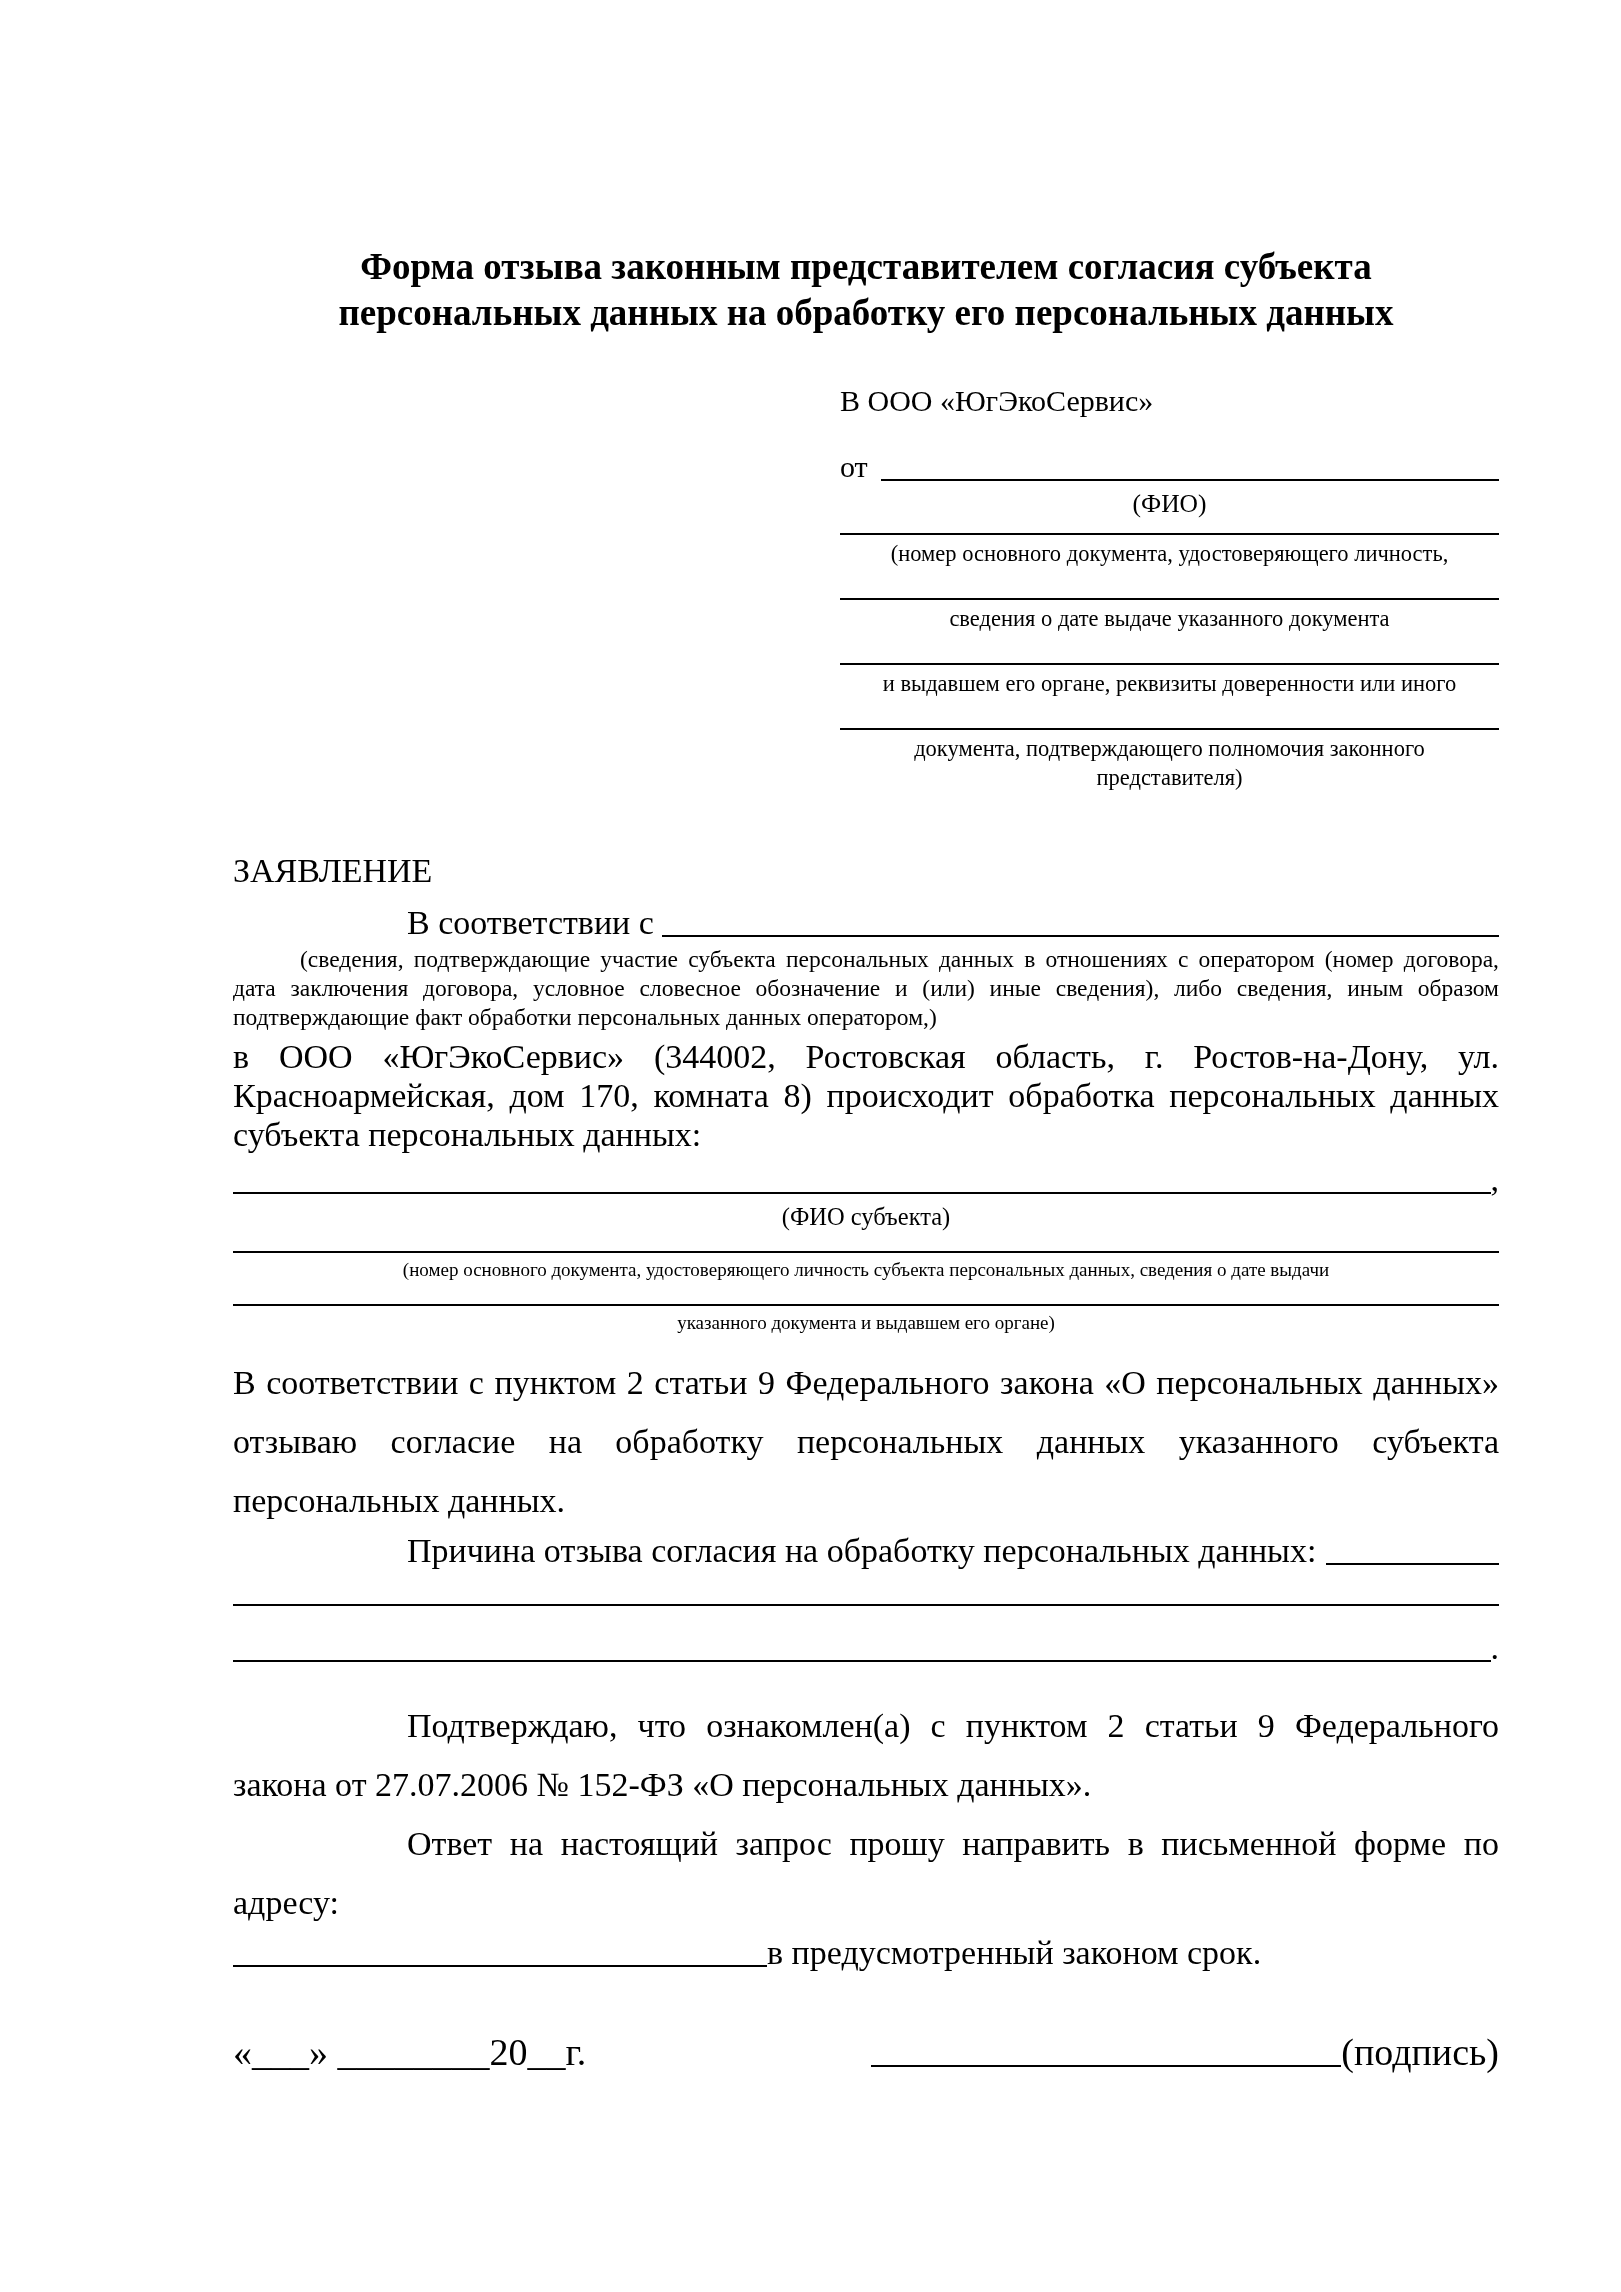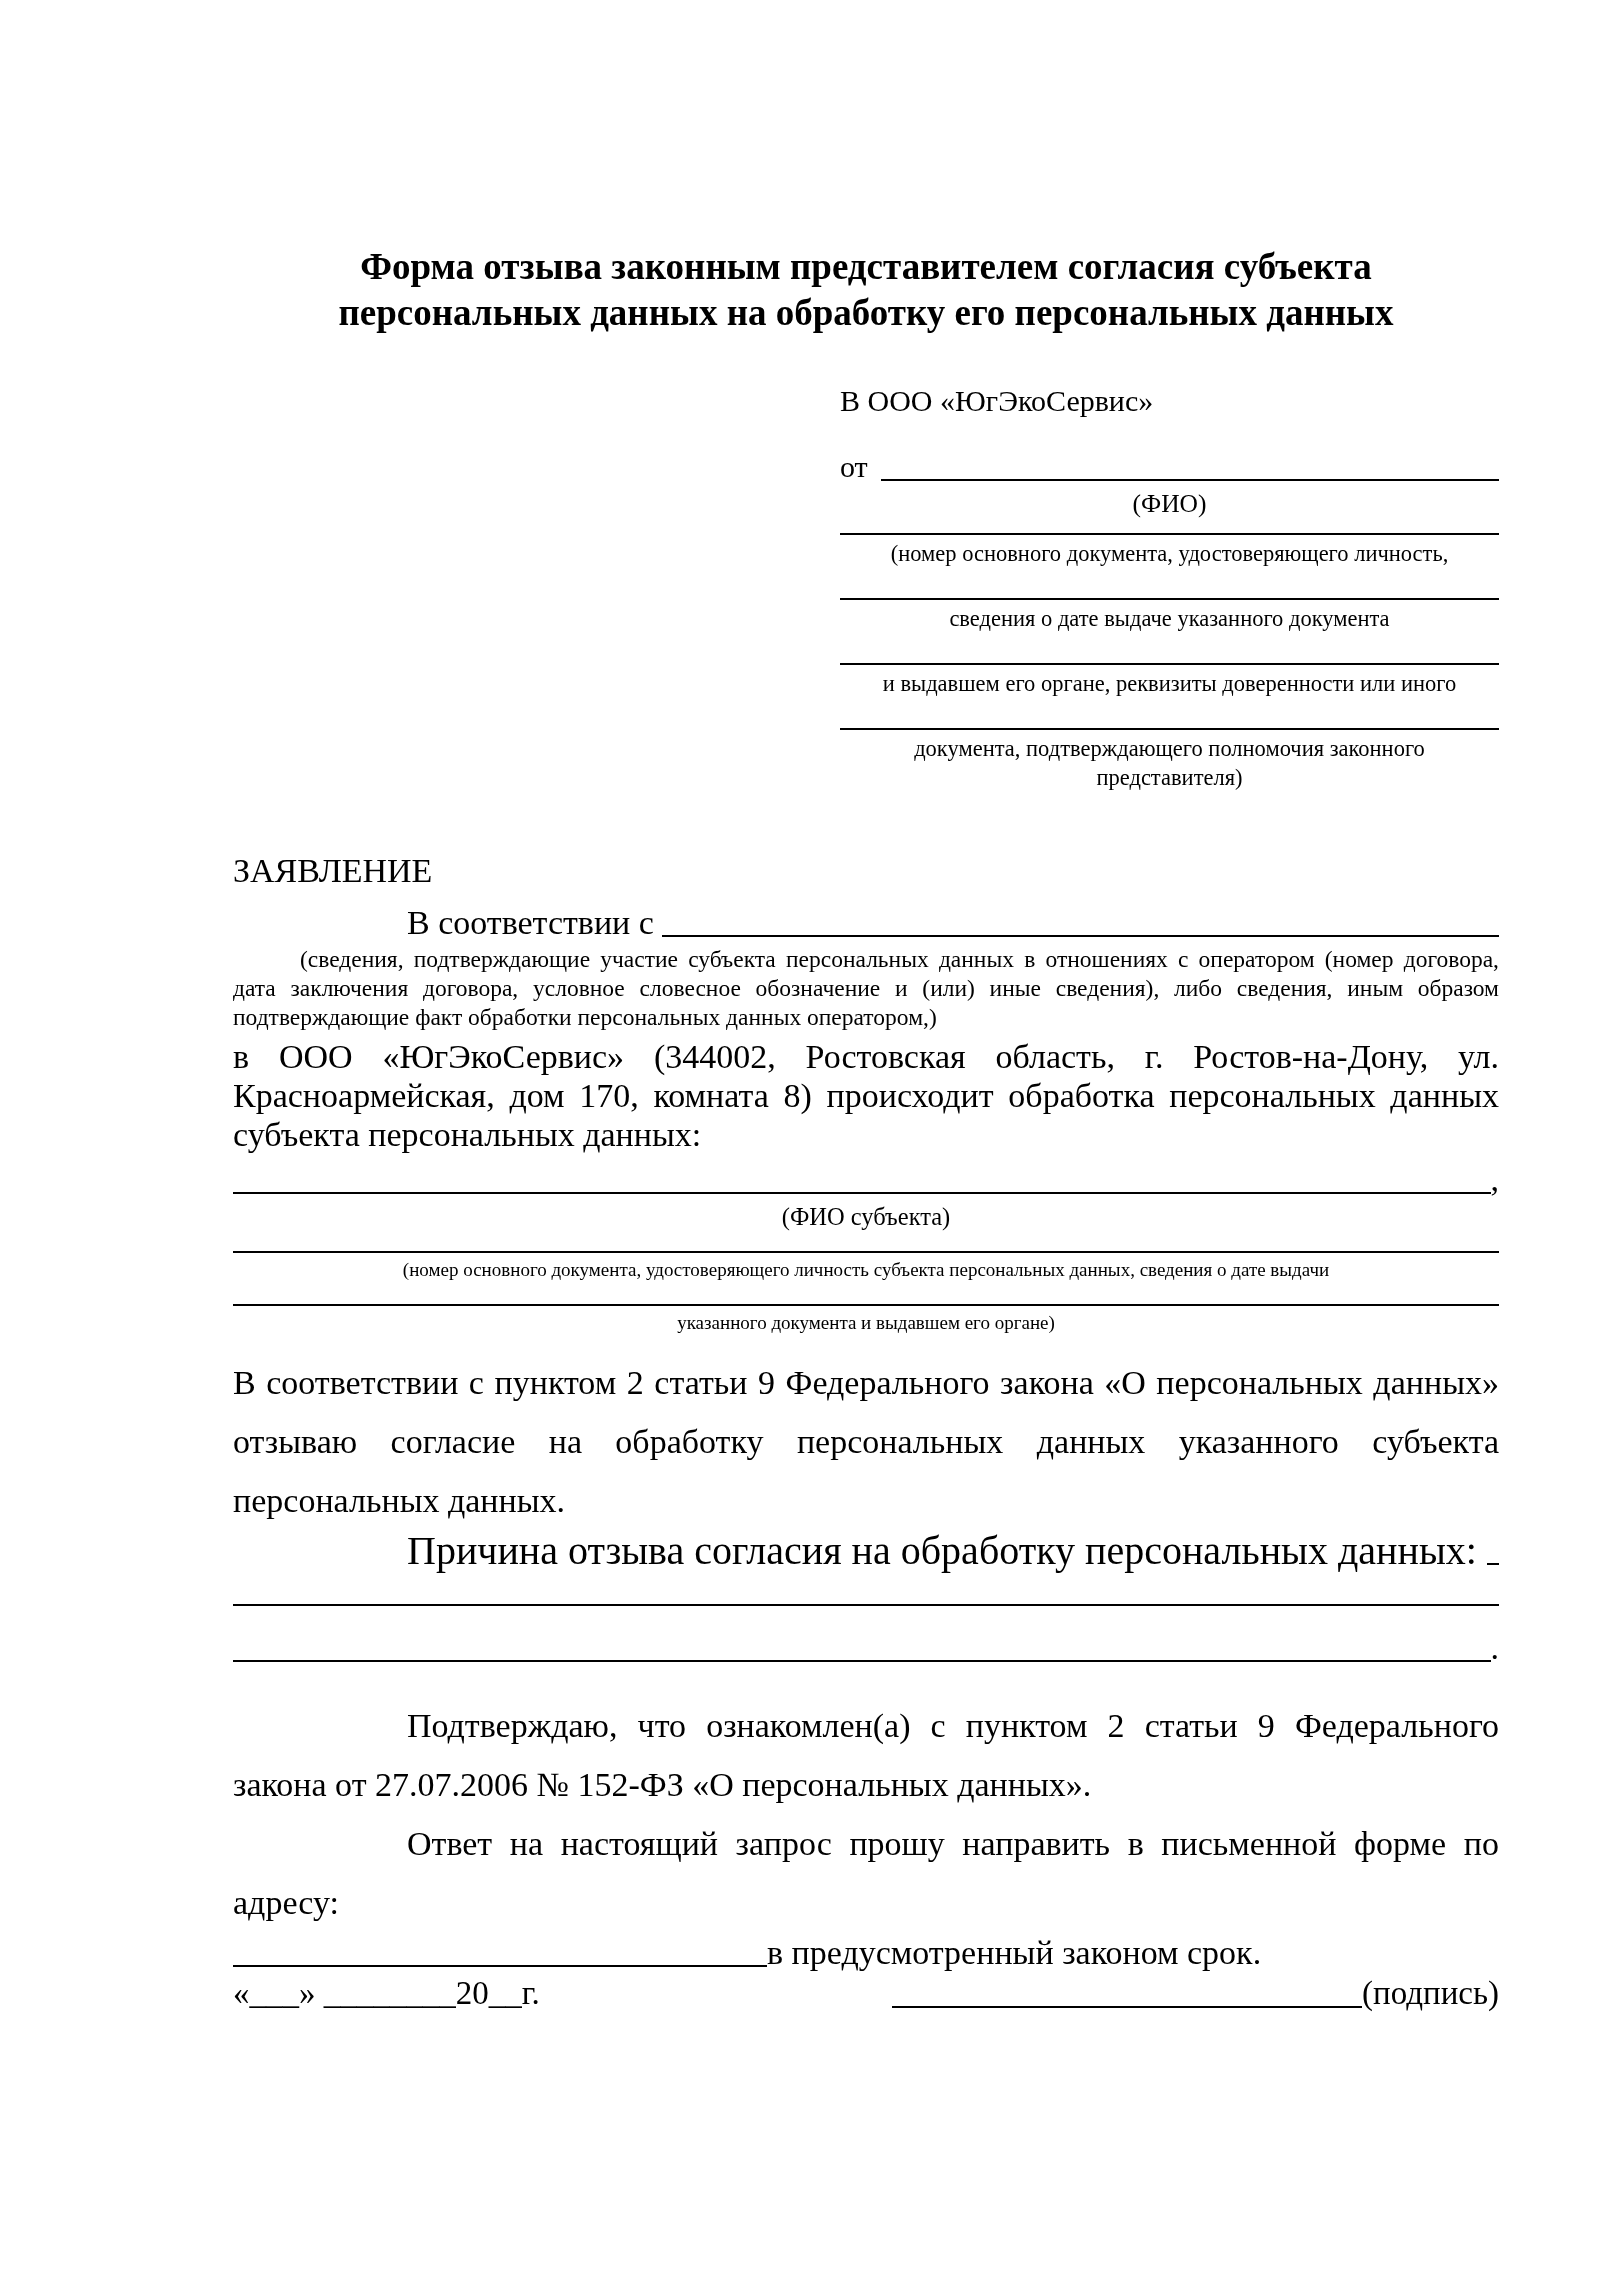--- a/index.html
+++ b/index.html
@@ -71,34 +71,35 @@
     text-align: justify;
     text-indent: 67px;
   }
   .para { margin: 0; text-align: justify; font-size: 34px; }
   .para-operator { margin-top: 5.9px; line-height: 39px; }
   .subject-row { font-size: 34px; line-height: 41px; margin-top: 4.9px; }
   .cap-subject { font-size: 24.5px; margin: 2px 0 19.6px; }
   .cap-mid { font-size: 19px; margin: 2px 0 19.6px; text-align: center; }
   .cap-mid-last { margin-bottom: 16px; }
   .para-withdrawal { margin-top: 13.7px; line-height: 59px; }
-  .reason-row { font-size: 40px; line-height: 41px; }
+  .reason-row { font-size: 34px; line-height: 41px; }
   .reason-row .lead { margin-left: 174px; white-space: nowrap; padding-right: 9.8px; }
   .rule-standalone { margin-top: 33px; }
   .period-row { margin-top: 21.6px; font-size: 34px; line-height: 41px; }
   .para-confirm { margin-top: 27.4px; line-height: 59px; text-indent: 174px; }
   .para-reply { line-height: 59px; text-indent: 174px; text-align-last: justify; }
   .reply-row { font-size: 34px; line-height: 41px; }
   .reply-row .blank { flex: 0 0 534px; }
   
   .footer {
+    margin-top: 59px;
     display: flex;
     justify-content: space-between;
     align-items: flex-end;
-    font-size: 33px;
+    font-size: 38px;
     line-height: 41px;
   }
   .sig { display: flex; align-items: flex-end; }
   .sig .blank { flex: 0 0 470px; }
 </style>
 </head>
 <body>
 
 <div class="page">
 

